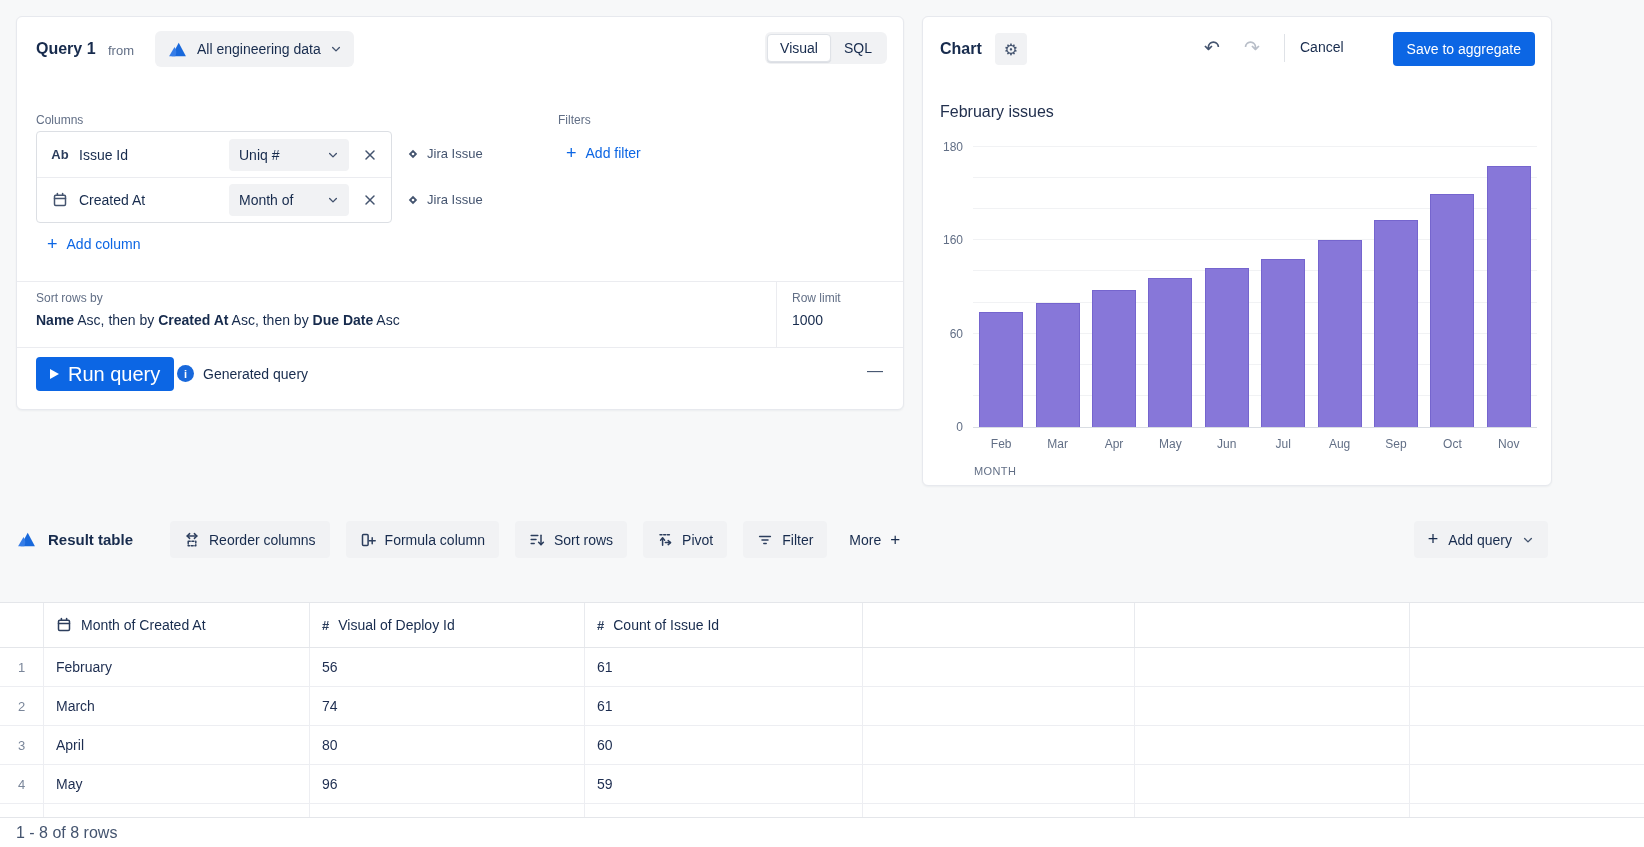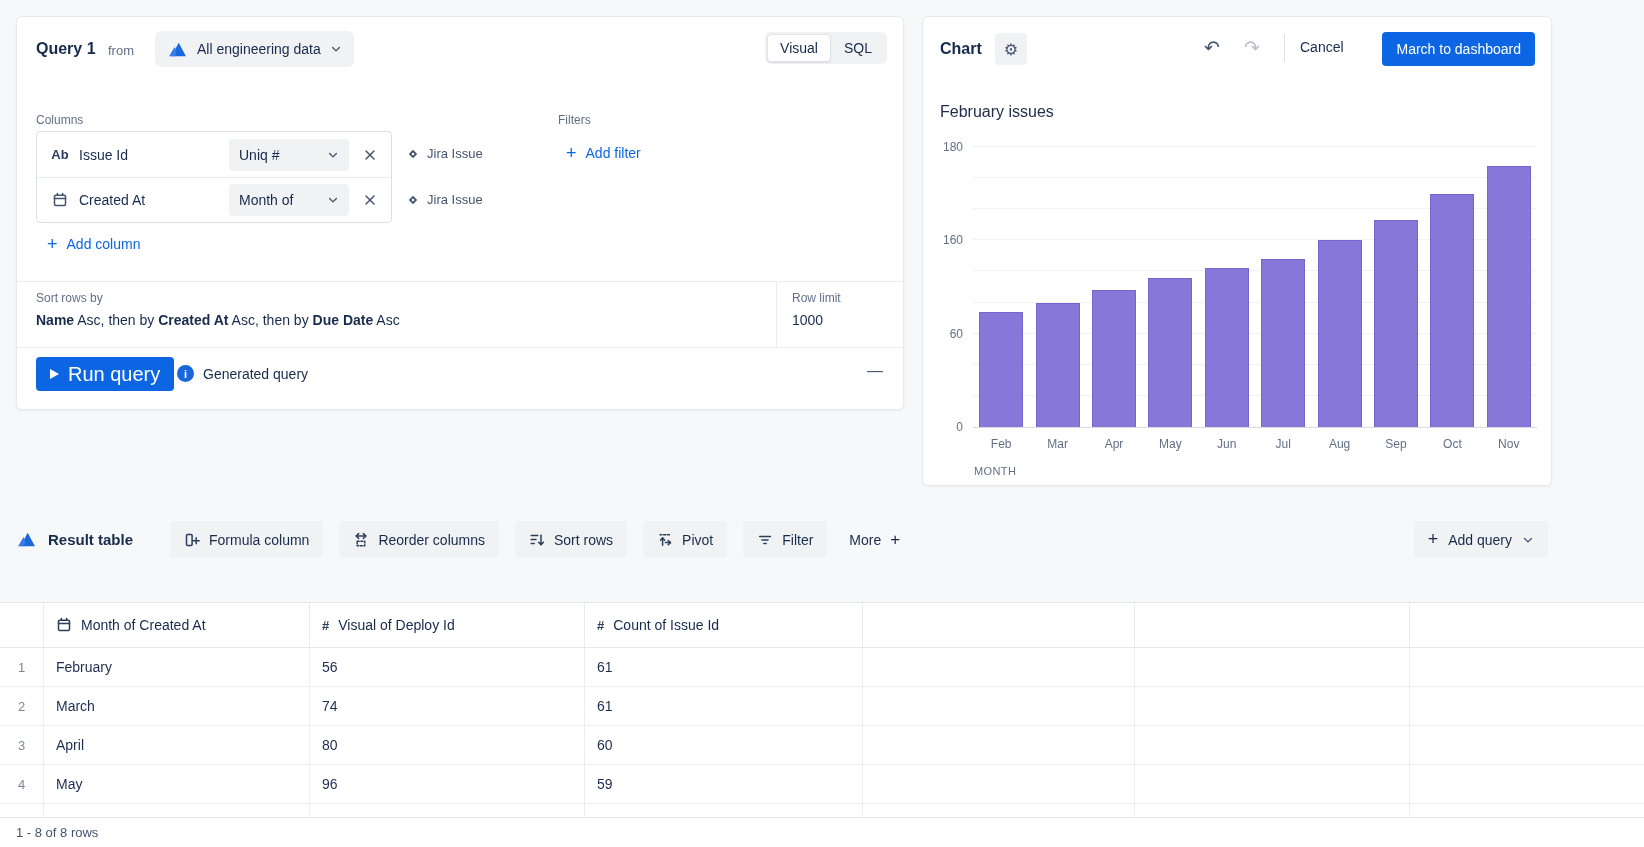--- a/index.html
+++ b/index.html
@@ -83,21 +83,21 @@
   .rtable{position:absolute;left:0;top:602px;width:100%;height:215px;background:#fff;border-top:1px solid #E4E6EA;overflow:hidden;}
   .t-head{display:flex;height:45px;border-bottom:1px solid #E4E6EA;}
   .th{display:flex;align-items:center;gap:9px;padding:0 12px;font-size:14px;font-weight:500;color:#172B4D;
     border-right:1px solid #E8EAEE;flex:none;}
   .th .ic{color:#2C3E5D;}
   .th.last,.td.last{flex:1;border-right:none;}
   .t-row{display:flex;height:39px;border-bottom:1px solid #EDEEF2;background:#fff;}
   .td{display:flex;align-items:center;padding:0 12px;font-size:14px;color:#1D2D50;border-right:1px solid #EDEEF2;flex:none;}
   .td.num{justify-content:center;padding:0;color:#7A869A;font-size:13px;}
   .result-footer{position:absolute;left:0;top:817px;width:100%;height:30px;background:#fff;border-top:1px solid #E4E6EA;
-    display:flex;align-items:center;padding:4px 16px;font-size:13px;color:#44546F;}
+    display:flex;align-items:center;padding:4px 16px;font-size:16px;color:#44546F;}
 
   .ic{display:inline-flex;align-items:center;justify-content:center;}
   .ic svg{display:block;}
   .ic.txt{font-weight:700;font-size:13px;color:#2C3E5D;}
 </style>
 </head>
 <body>
 
 <div class="page">
 
@@ -219,21 +219,21 @@
 
   <section class="card chart-card">
     <span class="c-title">Chart</span>
     <button class="gear-btn">
         <span class="ic">⚙</span>
       </button>
     <button class="undo-btn">↶</button>
     <button class="redo-btn">↷</button>
     <div class="v-div-c"></div>
     <button class="cancel-btn">Cancel</button>
-    <button class="save-btn">March to dashboard</button>
+    <button class="save-btn">Save to aggregate</button>
 
     <span class="plot-title">February issues</span>
     <div id="ylabels">
         <div class="ylab" style="top: 403px;">0</div>
         <div class="ylab" style="top: 309.667px;">60</div>
         <div class="ylab" style="top: 216.333px;">160</div>
         <div class="ylab" style="top: 123px;">180</div>
       </div>
     <div class="plot" id="plot">
         <div class="gridline" style="bottom: 31.1111px;"></div>
@@ -278,37 +278,37 @@
           <polygon points="13.4,4.2 21.6,19.6 5.2,19.6" fill="#1868DB"></polygon>
           <path d="M8.6,9.2 C10.9,12.4 11.2,16.2 9.6,19.6 L2.4,19.6 Z" fill="#357DE8"></path>
         </svg>
       </span>
     <span>Result table</span>
   </div>
   <div class="tb-buttons" id="tb-buttons">
       <button class="tb-btn">
         <span class="ic">
           <svg width="16" height="16" viewBox="0 0 16 16" fill="none" stroke="currentColor" stroke-width="1.5" stroke-linecap="round" stroke-linejoin="round">
-            <rect x="2.5" y="2.5" width="5.6" height="11" rx="1"></rect>
-            <line x1="12.2" y1="5.8" x2="12.2" y2="11.8"></line>
-            <line x1="9.2" y1="8.8" x2="15.2" y2="8.8"></line>
-          </svg>
-        </span>
-        <span>Formula column</span>
-      </button>
-      <button class="tb-btn">
-        <span class="ic">
-          <svg width="16" height="16" viewBox="0 0 16 16" fill="none" stroke="currentColor" stroke-width="1.5" stroke-linecap="round" stroke-linejoin="round">
             <line x1="3.2" y1="4" x2="12.8" y2="4"></line>
             <path d="M5.6 1.6 3.2 4 5.6 6.4"></path>
             <path d="M10.4 1.6 12.8 4 10.4 6.4"></path>
             <rect x="4.2" y="9.2" width="7.6" height="4.6" stroke-dasharray="2 1.7"></rect>
           </svg>
         </span>
         <span>Reorder columns</span>
+      </button>
+      <button class="tb-btn">
+        <span class="ic">
+          <svg width="16" height="16" viewBox="0 0 16 16" fill="none" stroke="currentColor" stroke-width="1.5" stroke-linecap="round" stroke-linejoin="round">
+            <rect x="2.5" y="2.5" width="5.6" height="11" rx="1"></rect>
+            <line x1="12.2" y1="5.8" x2="12.2" y2="11.8"></line>
+            <line x1="9.2" y1="8.8" x2="15.2" y2="8.8"></line>
+          </svg>
+        </span>
+        <span>Formula column</span>
       </button>
       <button class="tb-btn">
         <span class="ic">
           <svg width="16" height="16" viewBox="0 0 16 16" fill="none" stroke="currentColor" stroke-width="1.5" stroke-linecap="round" stroke-linejoin="round">
             <line x1="2.2" y1="3.6" x2="8.8" y2="3.6"></line>
             <line x1="2.2" y1="7.6" x2="7" y2="7.6"></line>
             <line x1="2.2" y1="11.6" x2="5.2" y2="11.6"></line>
             <line x1="12" y1="3.2" x2="12" y2="12.4"></line>
             <path d="M9.6 10.2 12 12.6 14.4 10.2"></path>
           </svg>

